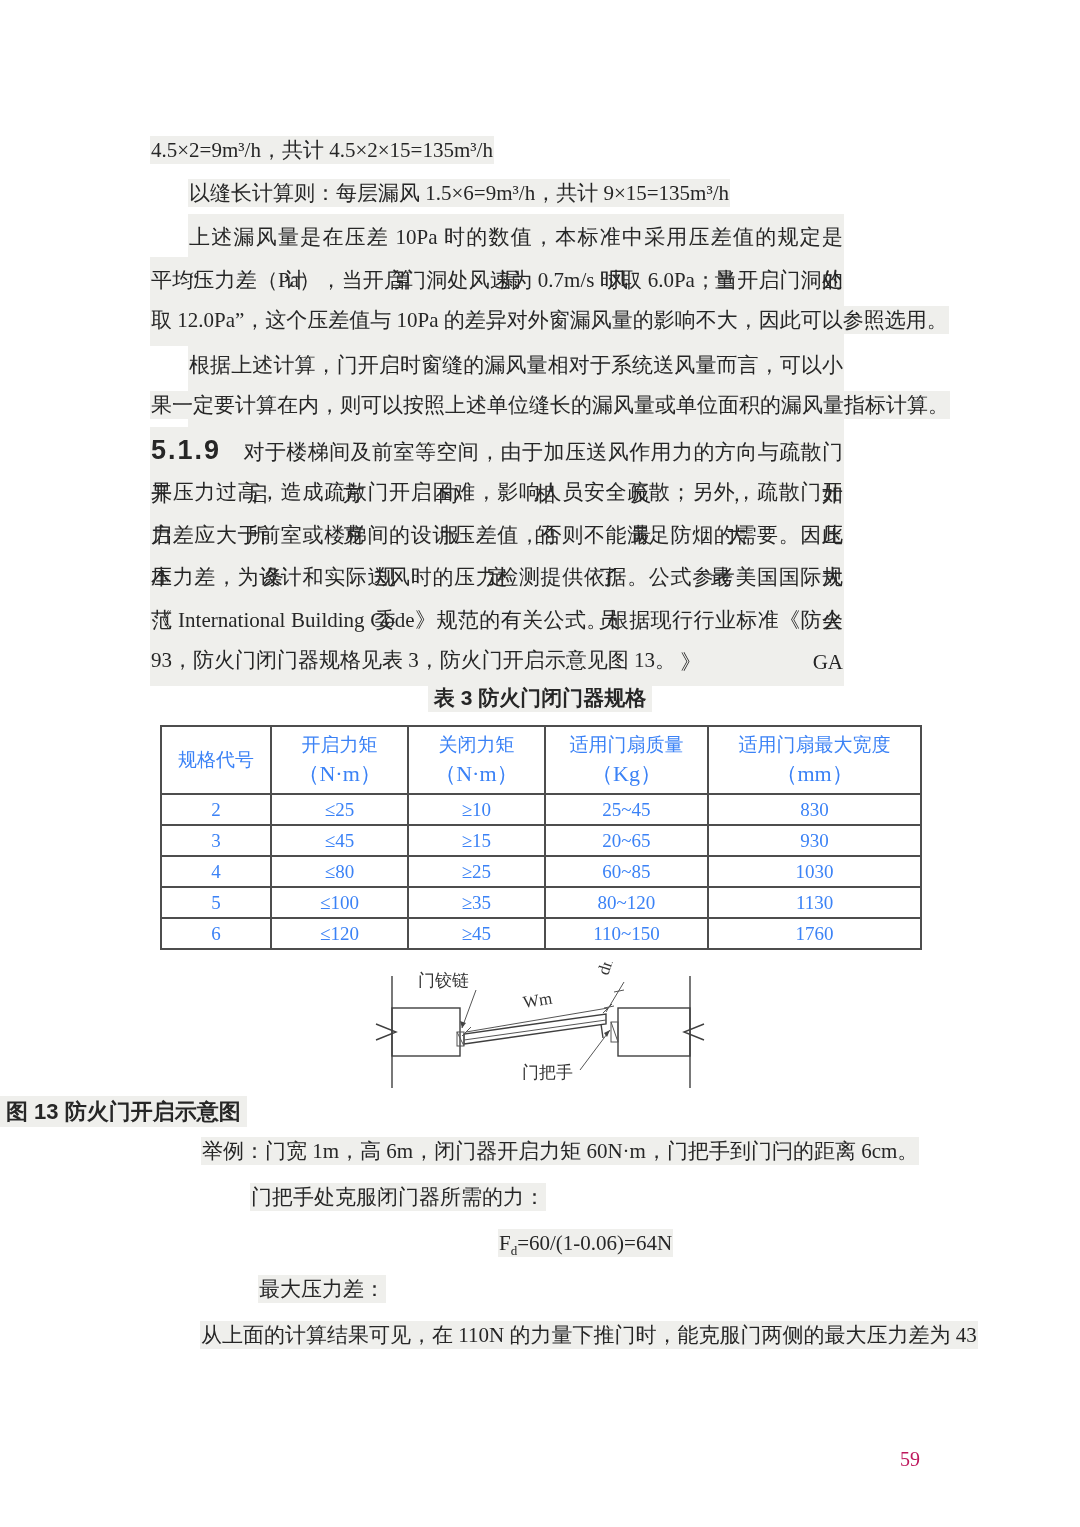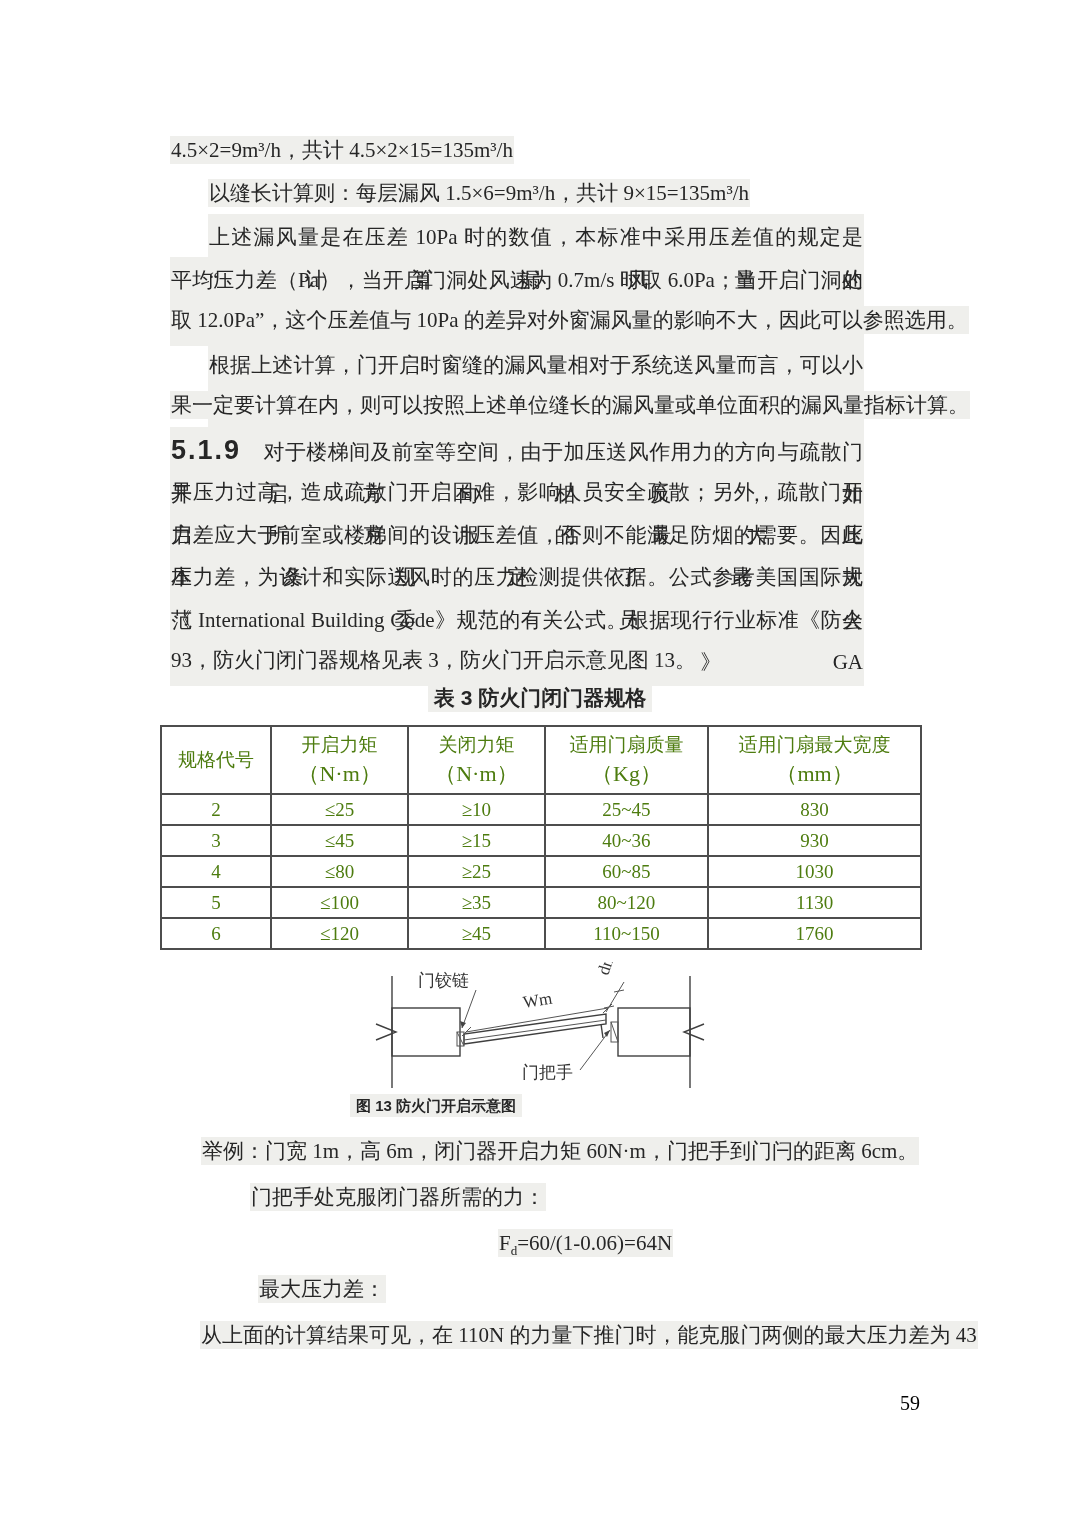--- a/index.html
+++ b/index.html
@@ -1,62 +1,62 @@
 <!DOCTYPE html>
 <html><head>
 <meta charset="utf-8">
 <style>
   html,body{margin:0;padding:0;}
   body{width:1080px;height:1527px;background:#ffffff;position:relative;
        font-family:"Liberation Serif","DejaVu Serif",serif;color:#262626;}
   .page{position:absolute;inset:0;background:#fff;overflow:hidden;}
 
   
-  .body-text{position:absolute;left:170px;top:129px;width:694px;}
+  .body-text{position:absolute;left:150px;top:129px;width:694px;}
   .bl{height:42.5px;line-height:42.5px;font-size:21px;white-space:nowrap;}
   .ind2{padding-left:38px;}
   .just{text-align:justify;text-align-last:justify;white-space:normal;}
   .band{background:#efefec;padding:2px 1px;}
   .just .band{display:block;}
   .sec{font-family:"Liberation Sans","DejaVu Sans",sans-serif;font-weight:bold;
        font-size:27px;margin-right:22px;letter-spacing:2px;}
 
   
   .tbl-caption{position:absolute;left:0;top:684px;width:1080px;text-align:center;
        font-family:"Liberation Sans","DejaVu Sans",sans-serif;font-weight:bold;font-size:21px;}
   .tbl-caption .band, .fig-caption .band{padding:3px 6px;}
 
   
   table.spec{position:absolute;left:160px;top:725px;width:762px;border-collapse:collapse;
-       table-layout:fixed;font-size:19px;color:#4d7c0f;}
+       table-layout:fixed;font-size:19px;color:#3b82f6;}
   table.spec td,table.spec th{border:2px solid #4d4d4d;text-align:center;vertical-align:middle;
        font-weight:normal;padding:0;}
   table.spec thead th{height:66px;}
   table.spec tbody td{height:29px;}
   th .name{line-height:1.55;}
   th .unit{line-height:1.4;font-size:22px;}
 
   
   .figure{position:absolute;left:372px;top:962px;width:336px;height:130px;}
   .figure svg{display:block;}
   .fig-line{stroke:#3f3f3f;stroke-width:1.4;fill:none;}
   .fig-thin{stroke:#555;stroke-width:1;fill:none;}
   .fig-text{fill:#333;font-size:17px;font-family:"Liberation Serif","DejaVu Serif",serif;}
-  .fig-caption{position:absolute;left:0;top:1097px;width:872px;text-align:center;
-       font-family:"Liberation Sans","DejaVu Sans",sans-serif;font-weight:bold;font-size:15px;}
+  .fig-caption{position:absolute;left:0;top:1097px;width:872px;
+       font-family:"Liberation Sans","DejaVu Sans",sans-serif;font-weight:bold;font-size:22px;}
 
   
   .example{position:absolute;left:163px;top:1128px;width:760px;}
   .xl{height:46px;line-height:46px;font-size:21px;white-space:nowrap;}
   .xl sub{font-size:13px;}
   .pl38{padding-left:38px;}.pl87{padding-left:87px;}.pl85{padding-left:85px;text-align:center;}
   .pl95{padding-left:95px;}.pl37{padding-left:37px;}
 
-  .page-number{position:absolute;left:860px;top:1392px;width:100px;text-align:center;
-       font-size:20px;color:#000000;}
+  .page-number{position:absolute;left:860px;top:1448px;width:100px;text-align:center;
+       font-size:20px;color:#be185d;}
 </style>
 </head>
 <body>
 
 <div class="page">
 
   <div class="body-text">
     <div class="bl"><span class="band">4.5×2=9m³/h，共计 4.5×2×15=135m³/h</span></div>
     <div class="bl ind2"><span class="band">以缝长计算则：每层漏风 1.5×6=9m³/h，共计 9×15=135m³/h</span></div>
     <div class="bl ind2 just">
@@ -126,21 +126,21 @@
         <td>2</td>
         <td>≤25</td>
         <td>≥10</td>
         <td>25~45</td>
         <td>830</td>
       </tr>
       <tr>
         <td>3</td>
         <td>≤45</td>
         <td>≥15</td>
-        <td>40~36</td>
+        <td>20~65</td>
         <td>930</td>
       </tr>
       <tr>
         <td>4</td>
         <td>≤80</td>
         <td>≥25</td>
         <td>60~85</td>
         <td>1030</td>
       </tr>
       <tr>

